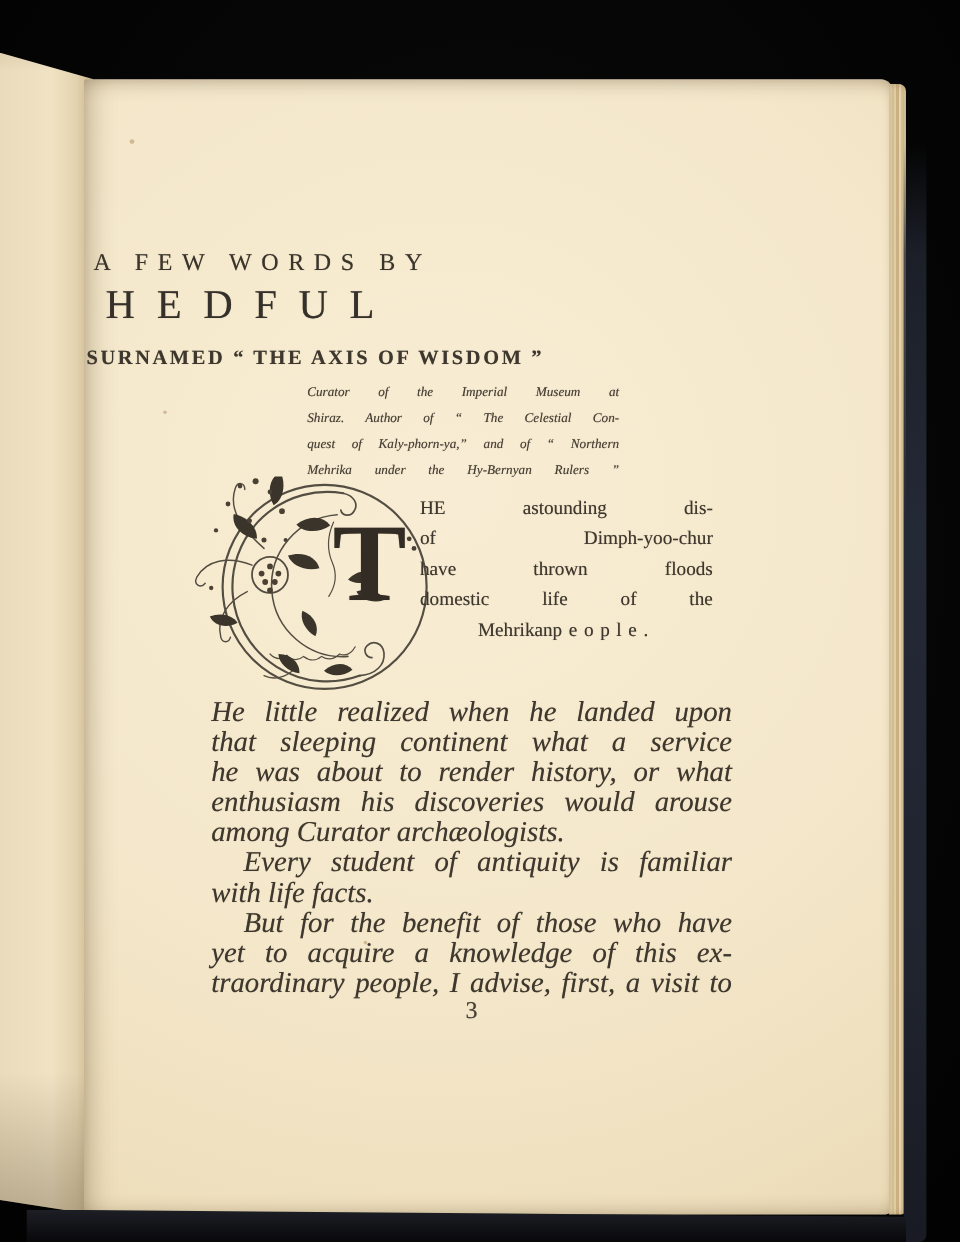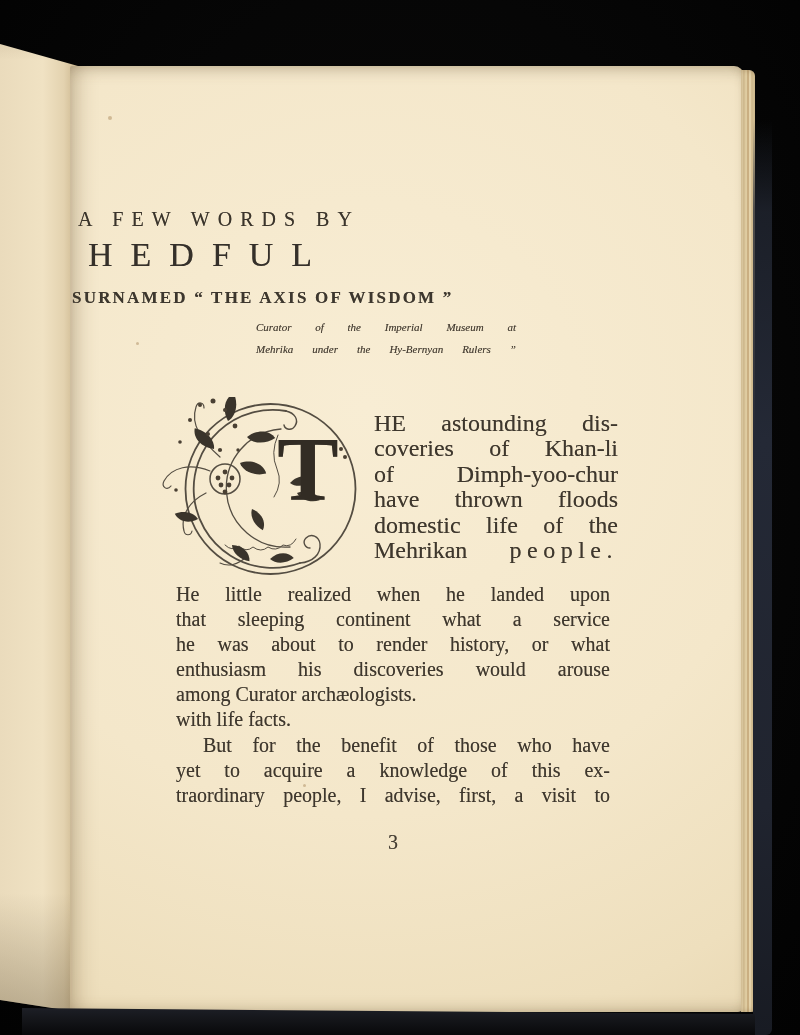--- a/index.html
+++ b/index.html
@@ -46,28 +46,28 @@
     font-size:34px;letter-spacing:18px;padding-left:18px;color:#35302a;}
   .surname{position:absolute;left:0;top:222px;width:100%;
     font-size:17px;font-weight:700;letter-spacing:2.2px;padding-left:2px;color:#3d372e;}
 
   .credit{position:absolute;left:186px;top:251px;width:260px;
     font-style:italic;font-size:11px;line-height:21.6px;color:#473f34;}
   .credit .jline{text-align:justify;text-align-last:justify;}
 
   .initial-wrap{position:absolute;left:80px;top:331px;width:220px;height:184px;}
 
-  .opening{position:absolute;left:304px;top:345px;width:244px;
-    font-size:24px;line-height:25.4px;}
+  .opening{position:absolute;left:280px;top:345px;width:244px;
+    font-size:16px;line-height:25.4px;}
   .opening .jline{text-align:justify;text-align-last:justify;}
-  .opening-last{display:flex;justify-content:space-between;align-items:baseline;}
+  .opening-last{display:flex;justify-content:center;align-items:baseline;}
   .opening-last .spread{letter-spacing:5.5px;}
 
   .bodytext{position:absolute;left:106px;top:516px;width:434px;
-    font-size:20px;line-height:25.1px;}
+    font-size:24px;line-height:25.1px;font-style:italic;}
   .bodytext .jline{text-align:justify;text-align-last:justify;}
   .bodytext .indent{text-indent:27px;}
 
   .pagenum{position:absolute;left:106px;top:765px;width:434px;text-align:center;
     font-size:20px;color:#463f34;}
 
   
   .speck{position:absolute;border-radius:50%;background:rgba(140,100,50,.35);}
 </style>
 </head>
@@ -78,20 +78,22 @@
   <div class="gutter"></div>
 
   <div class="page ink">
 
     <div class="kicker">A FEW WORDS BY</div>
     <div class="big-title">HEDFUL</div>
     <div class="surname">SURNAMED “ THE AXIS OF WISDOM ”</div>
 
     <div class="credit">
       <div class="jline">Curator of the Imperial Museum at</div>
+      <div class="jline">Shiraz.  Author of “ The Celestial Con-</div>
+      <div class="jline">quest of Kaly-phorn-ya,” and of “ Northern</div>
       <div class="jline">Mehrika under the Hy-Bernyan Rulers ”</div>
     </div>
 
     <div class="initial-wrap">
       <svg width="220" height="184" viewBox="0 0 220 184">
         <g stroke="#544d42" fill="none" stroke-linecap="round">
           <circle cx="120.5" cy="92" r="85" stroke-width="1.8"></circle>
           <path d="M 136 14 A 79 79 0 1 0 150 166" stroke-width="1.8"></path>
           <path d="M 131 32 A 59 59 0 1 0 140 150" stroke-width="1.3"></path>
           <path d="M 136 14 c 9 2 13 9 9 15 c -3 5 -10 4 -11 -1" stroke-width="1.4"></path>
@@ -135,36 +137,36 @@
             <circle cx="71" cy="88" r="2.4"></circle>
           <circle cx="79" cy="88" r="2.4"></circle>
             <circle cx="75" cy="95" r="2.4"></circle>
         </g>
         <text x="158" y="103" text-anchor="middle" font-family="Liberation Serif, DejaVu Serif, serif" font-size="92" font-weight="700" fill="#322c24">T</text>
       </svg>
     </div>
 
     <div class="opening">
       <div class="jline">HE astounding dis-</div>
-      <div class="jline">coveries of Khan-li</div>
       <div class="jline">of Dimph-yoo-chur</div>
       <div class="jline">have thrown floods</div>
       <div class="jline">domestic life of the</div>
       <div class="opening-last">
         <span>Mehrikan</span>
         <span class="spread">people.</span>
       </div>
     </div>
 
     <div class="bodytext">
       <div class="jline">He little realized when he landed upon</div>
       <div class="jline">that sleeping continent what a service</div>
       <div class="jline">he was about to render history, or what</div>
       <div class="jline">enthusiasm his discoveries would arouse</div>
       <div>among Curator archæologists.</div>
+      <div class="jline indent">Every student of antiquity is familiar</div>
       <div>with life facts.</div>
       <div class="jline indent">But for the benefit of those who have</div>
       <div class="jline">yet to acquire a knowledge of this ex-</div>
       <div class="jline">traordinary people, I advise, first, a visit to</div>
     </div>
 
     <div class="pagenum">3</div>
 
     <span class="speck" style="left:38px;top:50px;width:4px;height:4px;"></span>
     <span class="speck" style="left:66px;top:276px;width:3px;height:3px;"></span>

